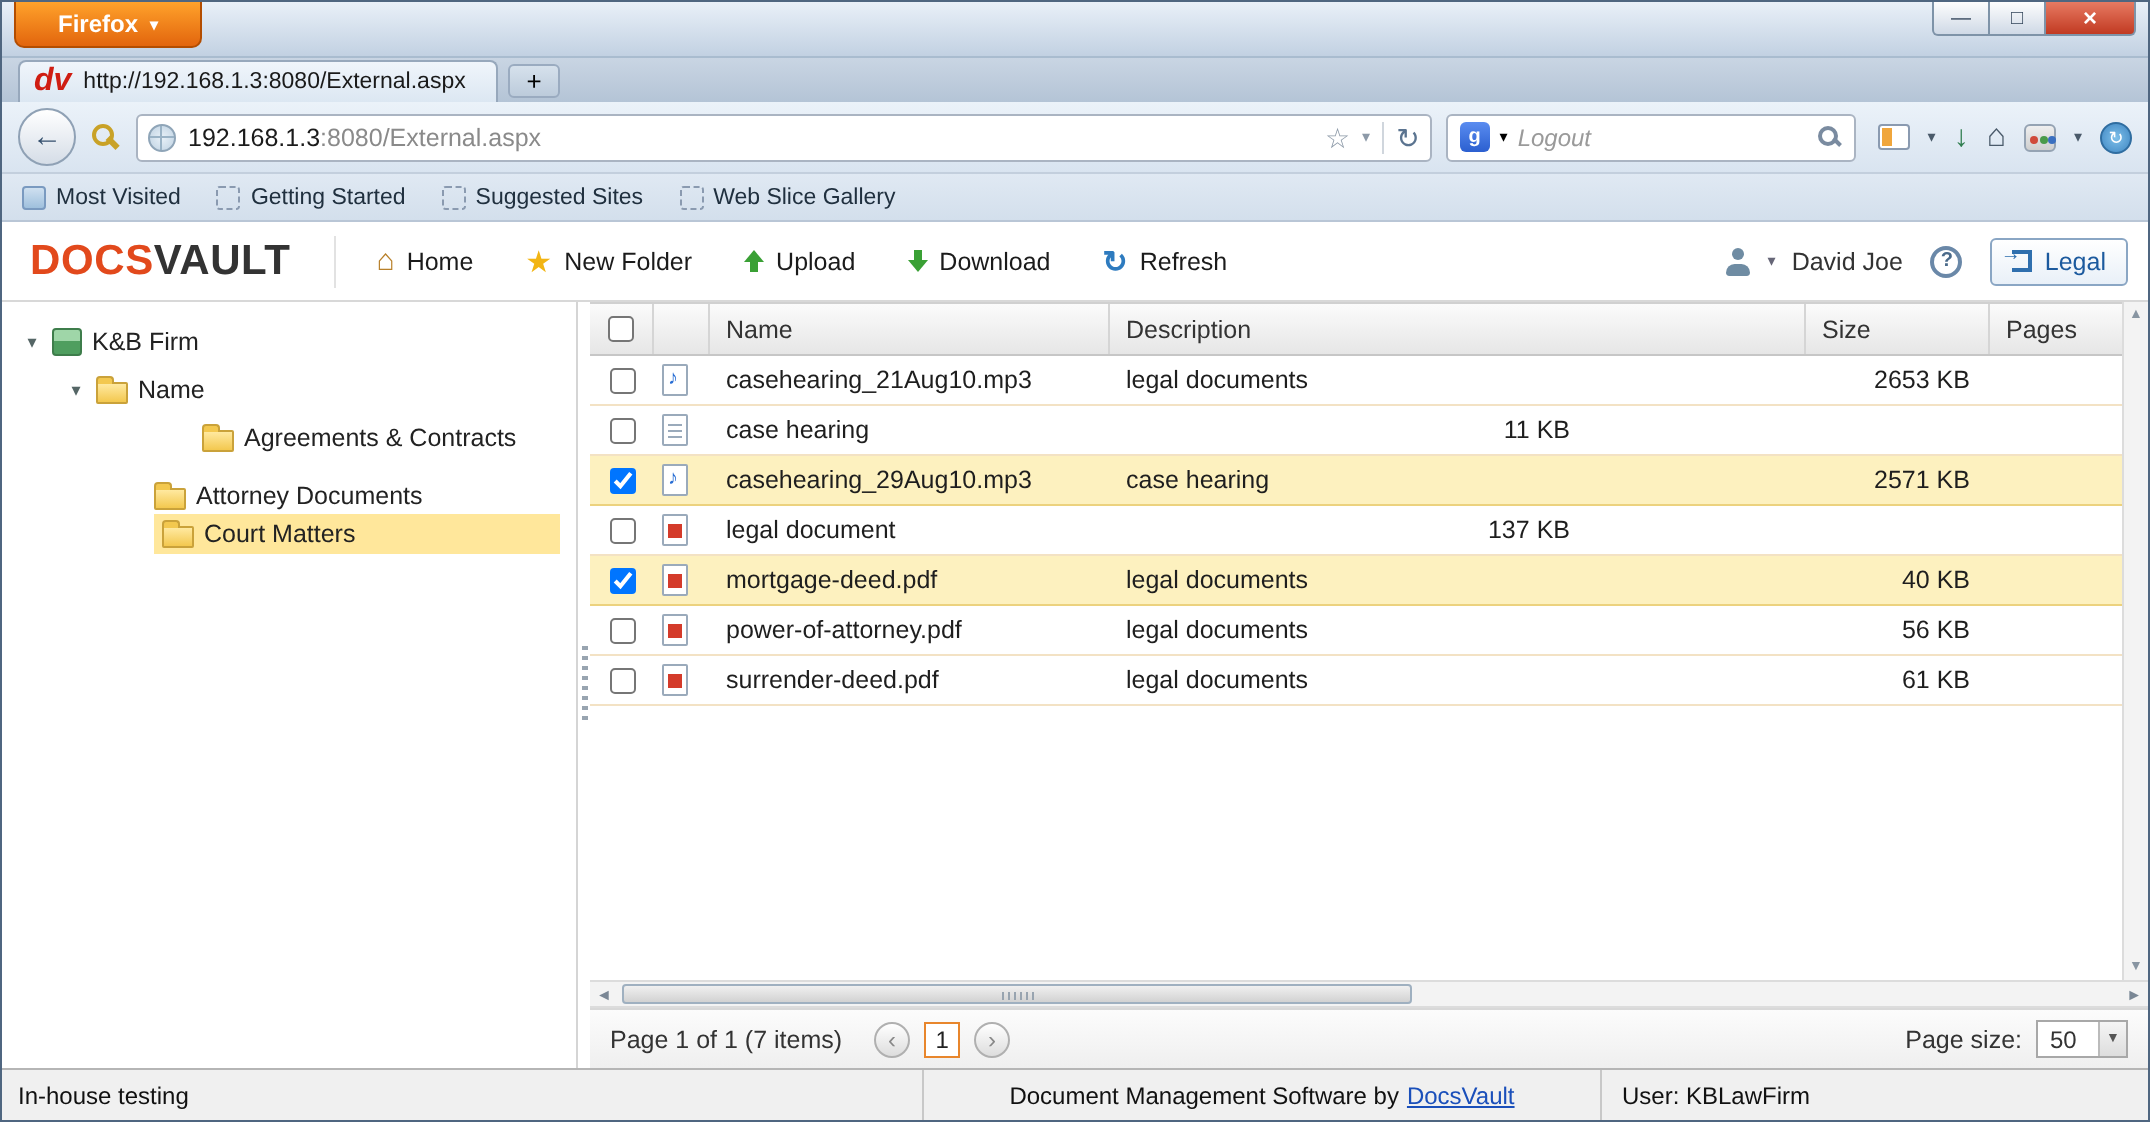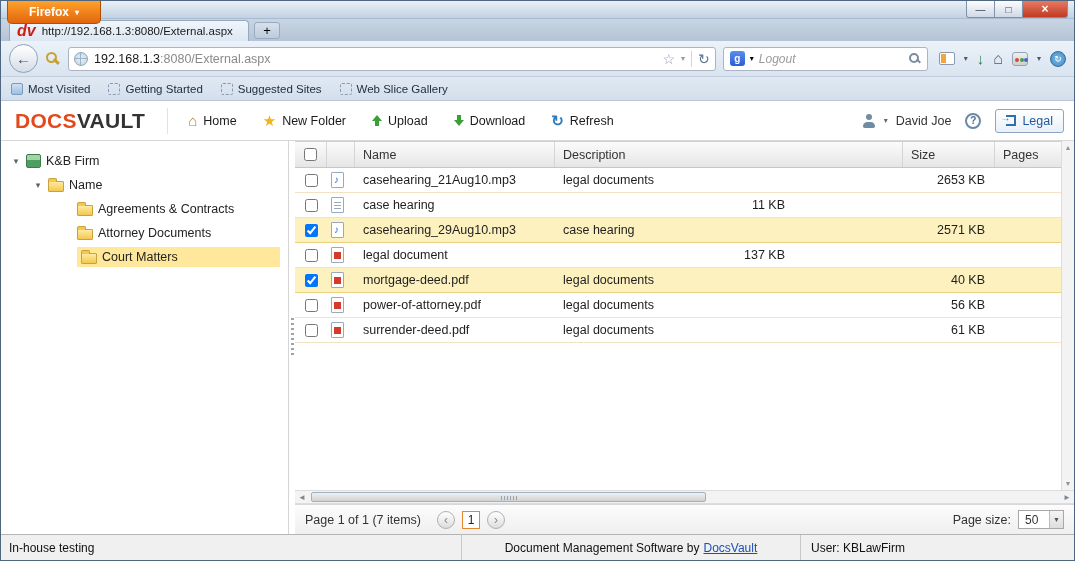--- a/index.html
+++ b/index.html
@@ -7,21 +7,21 @@
   .window {
     width:1075px; height:561px;
     font-family:"Liberation Sans", sans-serif;
     display:flex; flex-direction:column;
     border:1px solid #4f6680;
     background:#fff;
     overflow:hidden;
   }
 
   
-  .titlebar { height:18px; flex-shrink:0; position:relative;
+  .titlebar { height:28px; flex-shrink:0; position:relative;
     background:linear-gradient(#e9f0f8,#c2d1e2); border-bottom:1px solid #a9bccf; }
   .ff-btn { position:absolute; left:6px; top:0; width:94px; height:23px;
     background:linear-gradient(#ffa22b,#e2650d); border:1px solid #b34d00; border-top:none;
     border-radius:0 0 5px 5px; color:#fff; font-size:12px; font-weight:bold;
     display:flex; align-items:center; justify-content:center; gap:6px; cursor:pointer; }
   .ff-btn .caret { font-size:8px; }
   .win-controls { position:absolute; right:6px; top:0; display:flex; }
   .win-btn { height:17px; border:1px solid #7e93a8; border-top:none;
     background:linear-gradient(#fdfdfd,#cfd9e6); color:#33455a; font-size:10px;
     display:flex; align-items:center; justify-content:center; cursor:pointer; }
@@ -344,25 +344,25 @@
         <div class="tree-row" style="padding-left:10px;">
           <span class="expander">▾</span>
           <span class="cabinet-icon"></span>
           <span class="tree-label">K&amp;B Firm</span>
         </div>
         <div class="tree-row" style="padding-left:32px;">
           <span class="expander">▾</span>
           <span class="folder-icon"></span>
           <span class="tree-label">Name</span>
         </div>
-        <div class="tree-row" style="padding-left:76px;">
+        <div class="tree-row" style="padding-left:100px;">
           <span class="folder-icon"></span>
           <span class="tree-label">Agreements &amp; Contracts</span>
         </div>
-        <div class="tree-row" style="padding-left:76px;">
+        <div class="tree-row" style="padding-left:76px;align-items:flex-end;">
           <span class="folder-icon"></span>
           <span class="tree-label">Attorney Documents</span>
         </div>
         <div class="tree-row" style="padding-left:76px;">
           <span class="hl selected">
             <span class="folder-icon"></span>
             <span class="tree-label">Court Matters</span>
           </span>
         </div>
       </div>

